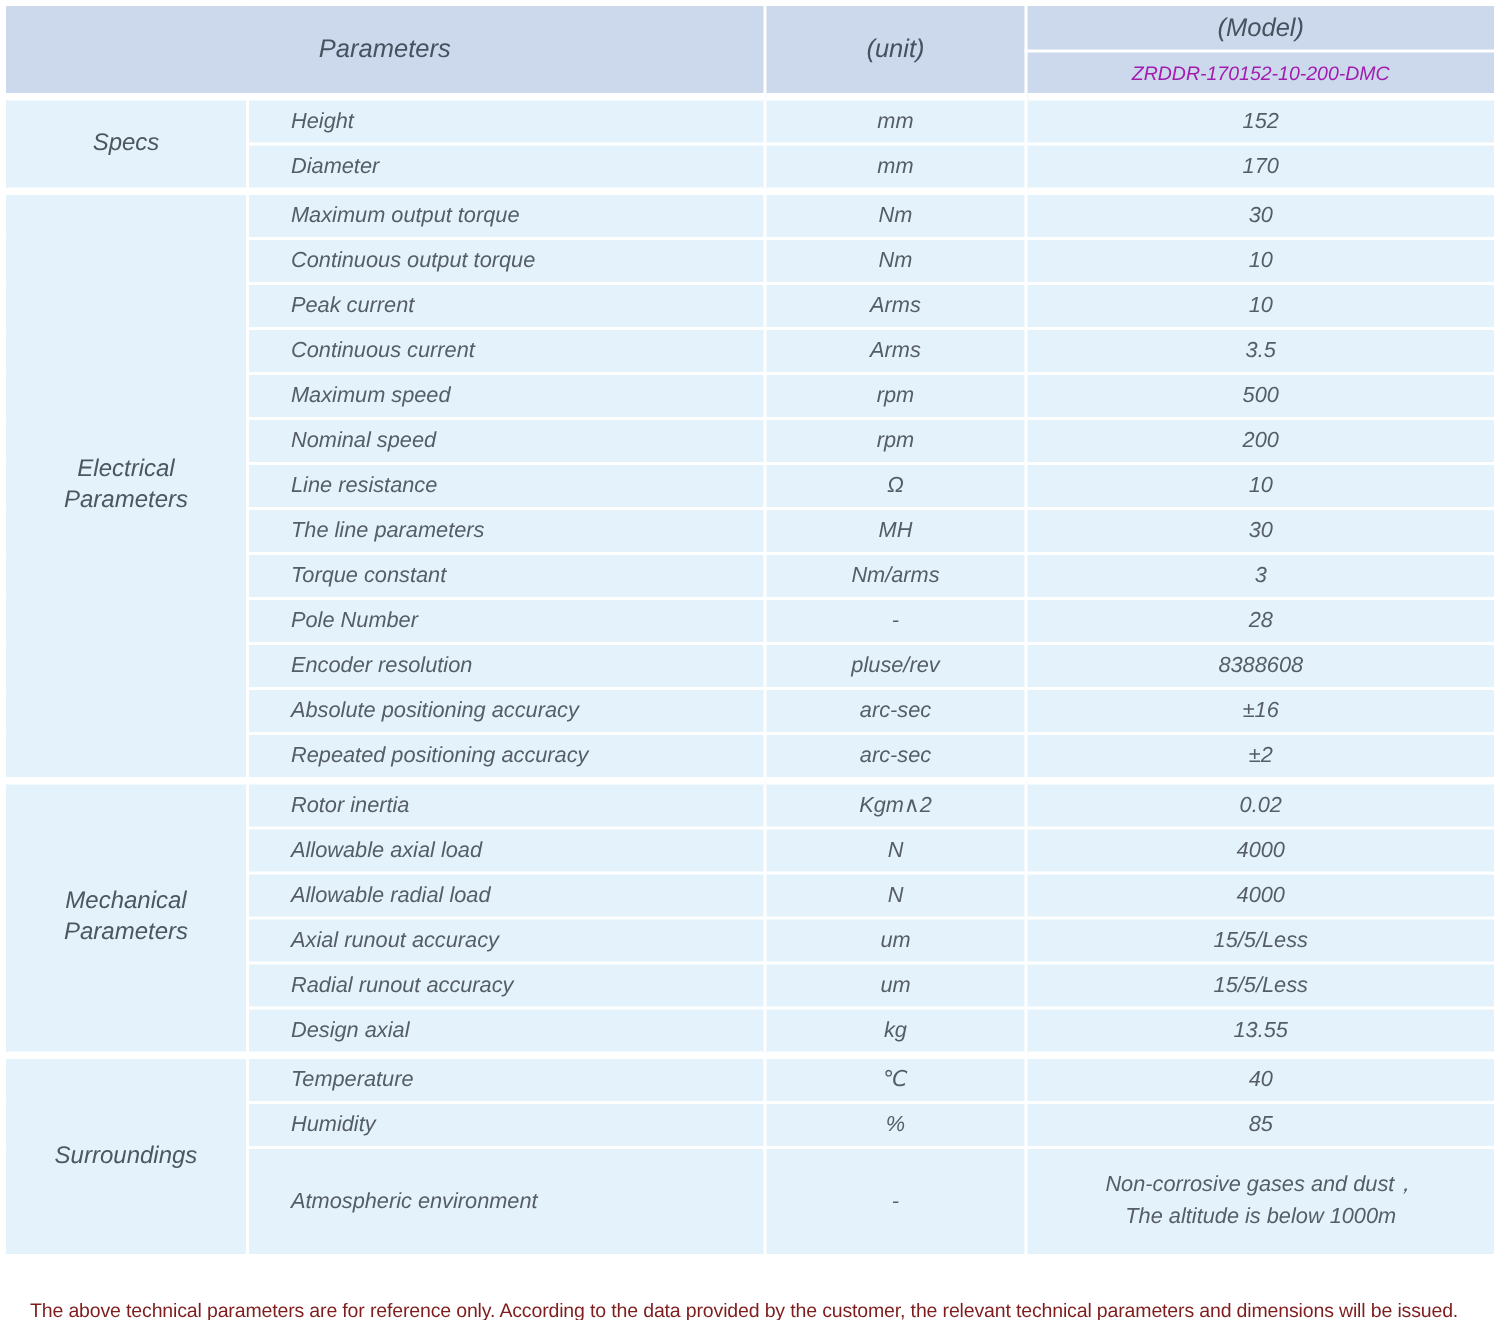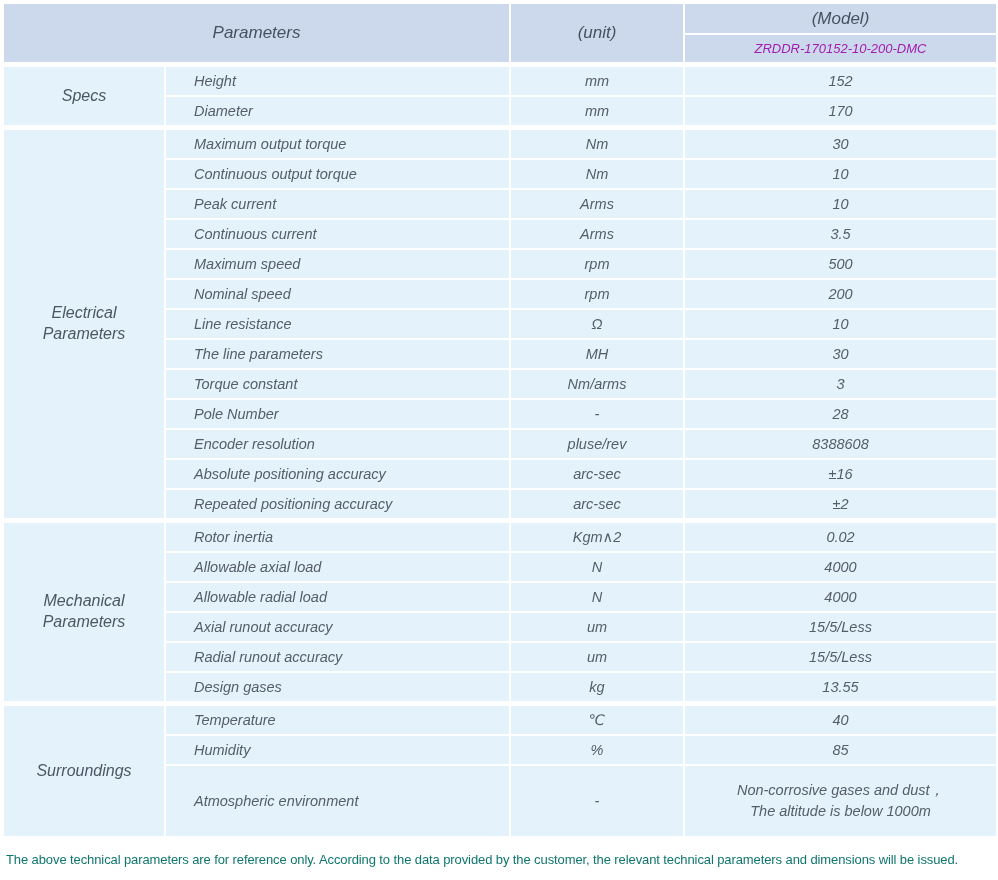--- a/index.html
+++ b/index.html
@@ -66,24 +66,24 @@
   tbody td.group .glabel {
     display: inline-block;
     max-width: 104px;
     line-height: 1.3;
   }
   tbody tr.group-start td { border-top: 5px solid #ffffff; }
   tbody tr.tall td { height: 70px; }
   td.multiline div { line-height: 1.45; }
 
   .footnote {
-    margin: 4px;
+    margin: 18px;
     padding: 10px 0 0 2px;
     font-size: 13px;
-    color: #0f766e;
+    color: #7f1d1d;
     letter-spacing: -0.1px;
     white-space: nowrap;
   }
 </style>
 </head>
 <body>
 
 <div class="page">
   <table class="spec-table">
     <colgroup>
@@ -203,21 +203,21 @@
         <td class="name">Axial runout accuracy</td>
         <td>um</td>
         <td>15/5/Less</td>
       </tr>
       <tr>
         <td class="name">Radial runout accuracy</td>
         <td>um</td>
         <td>15/5/Less</td>
       </tr>
       <tr>
-        <td class="name">Design gases</td>
+        <td class="name">Design axial</td>
         <td>kg</td>
         <td>13.55</td>
       </tr>
 
       <tr class="group-start">
         <td class="group" rowspan="3"><span class="glabel">Surroundings</span></td>
         <td class="name">Temperature</td>
         <td>℃</td>
         <td>40</td>
       </tr>

